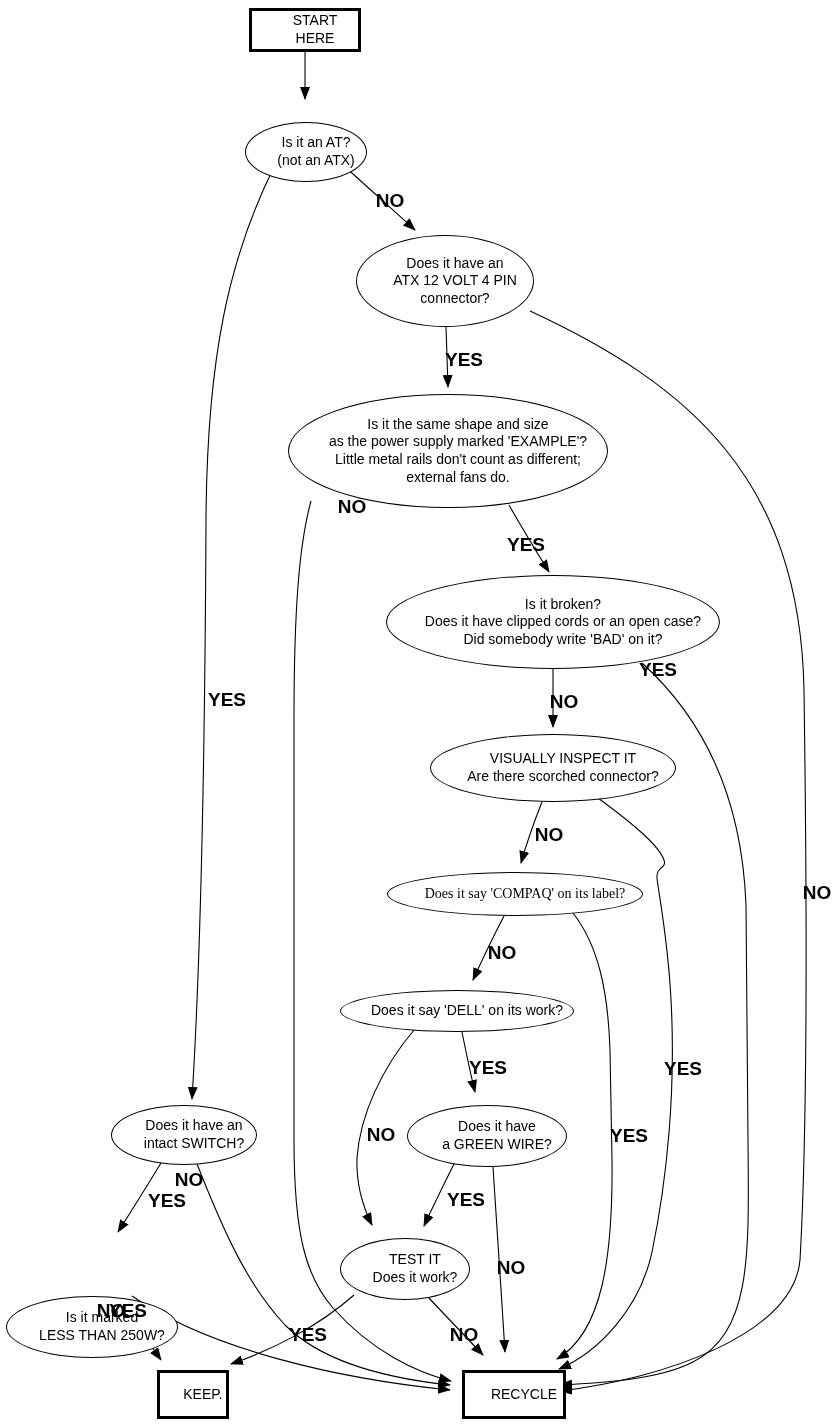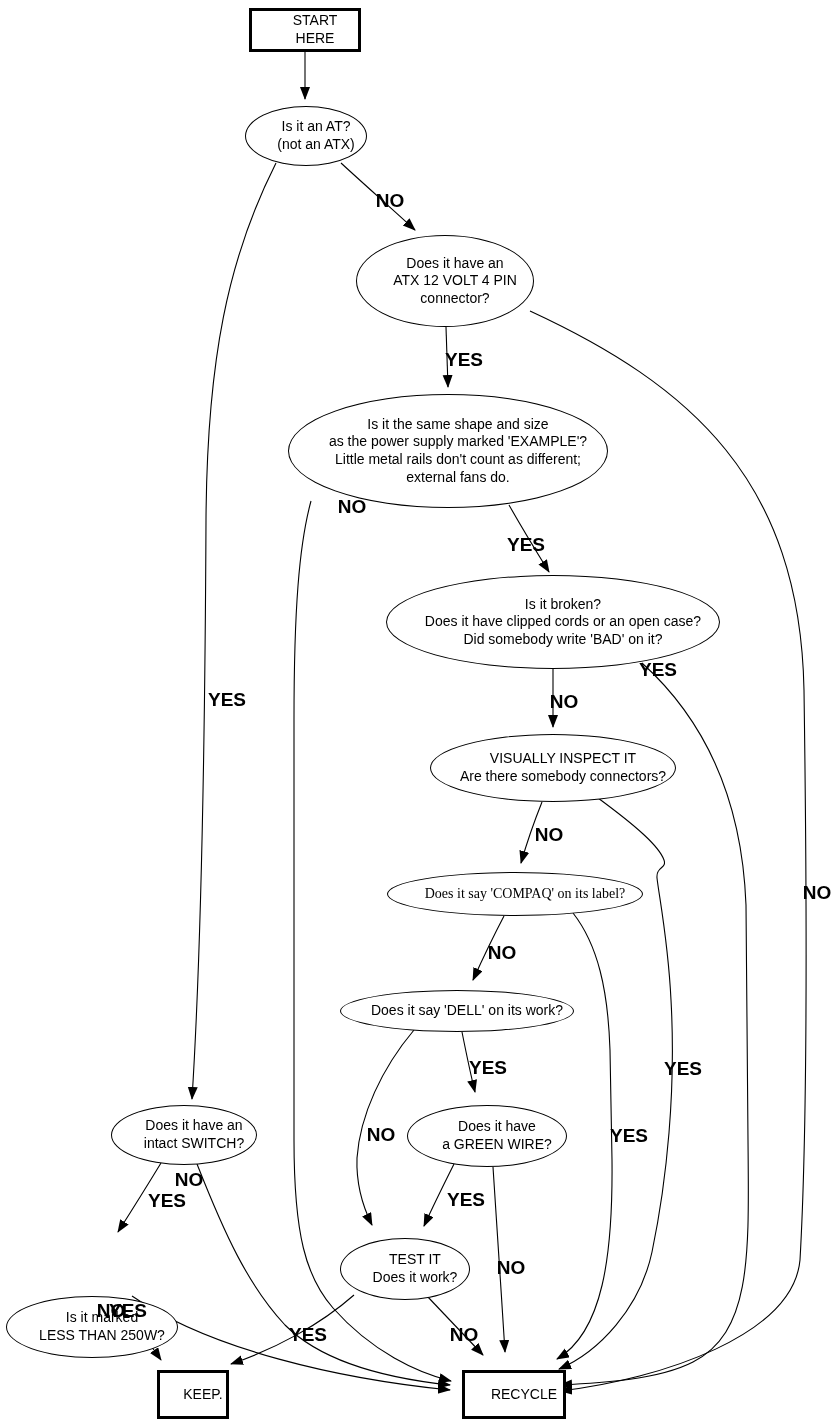--- a/index.html
+++ b/index.html
@@ -65,34 +65,34 @@
     <path marker-end="url(#ah)" d="M493,1167 C497,1225 501,1290 505,1352"></path>
     <path marker-end="url(#ah)" d="M161,1163 C147,1186 132,1210 118,1232"></path>
     <path marker-end="url(#ah)" d="M197,1164 C225,1235 248,1285 285,1325 C330,1370 412,1381 450,1385"></path>
     <path marker-end="url(#ah)" d="M117,1299 C132,1319 147,1340 161,1360"></path>
     <path marker-end="url(#ah)" d="M132,1296 C210,1350 340,1379 450,1390"></path>
     <path marker-end="url(#ah)" d="M354,1295 C320,1325 275,1349 231,1364"></path>
     <path marker-end="url(#ah)" d="M427,1296 C446,1316 465,1336 483,1355"></path>
   </svg>
 
   <div class="node box" style="left:249px;top:8px;width:112px;height:44px;">START HERE</div>
-  <div class="node ellipse" style="left:245px;top:106px;width:122px;height:60px;">Is it an AT?
+  <div class="node ellipse" style="left:245px;top:122px;width:122px;height:60px;">Is it an AT?
 (not an ATX)</div>
   <div class="node ellipse" style="left:356px;top:235px;width:178px;height:92px;">Does it have an
 ATX 12 VOLT 4 PIN
 connector?</div>
   <div class="node ellipse" style="left:288px;top:394px;width:320px;height:114px;">Is it the same shape and size
 as the power supply marked 'EXAMPLE'?
 Little metal rails don't count as different;
 external fans do.</div>
   <div class="node ellipse" style="left:386px;top:575px;width:334px;height:94px;">Is it broken?
 Does it have clipped cords or an open case?
 Did somebody write 'BAD' on it?</div>
   <div class="node ellipse" style="left:430px;top:734px;width:246px;height:68px;">VISUALLY INSPECT IT
-Are there somebody connectors?</div>
+Are there scorched connector?</div>
   <div class="node ellipse" style="left:387px;top:872px;width:256px;height:44px;font-family:Liberation Serif, serif;">Does it say 'COMPAQ' on its label?</div>
   <div class="node ellipse" style="left:340px;top:990px;width:234px;height:42px;">Does it say 'DELL' on its work?</div>
   <div class="node ellipse" style="left:407px;top:1105px;width:160px;height:62px;">Does it have
 a GREEN WIRE?</div>
   <div class="node ellipse" style="left:111px;top:1105px;width:146px;height:60px;">Does it have an
 intact SWITCH?</div>
   <div class="node ellipse" style="left:6px;top:1296px;width:172px;height:62px;">Is it marked
 LESS THAN 250W?</div>
   <div class="node ellipse" style="left:340px;top:1238px;width:130px;height:62px;">TEST IT
 Does it work?</div>

